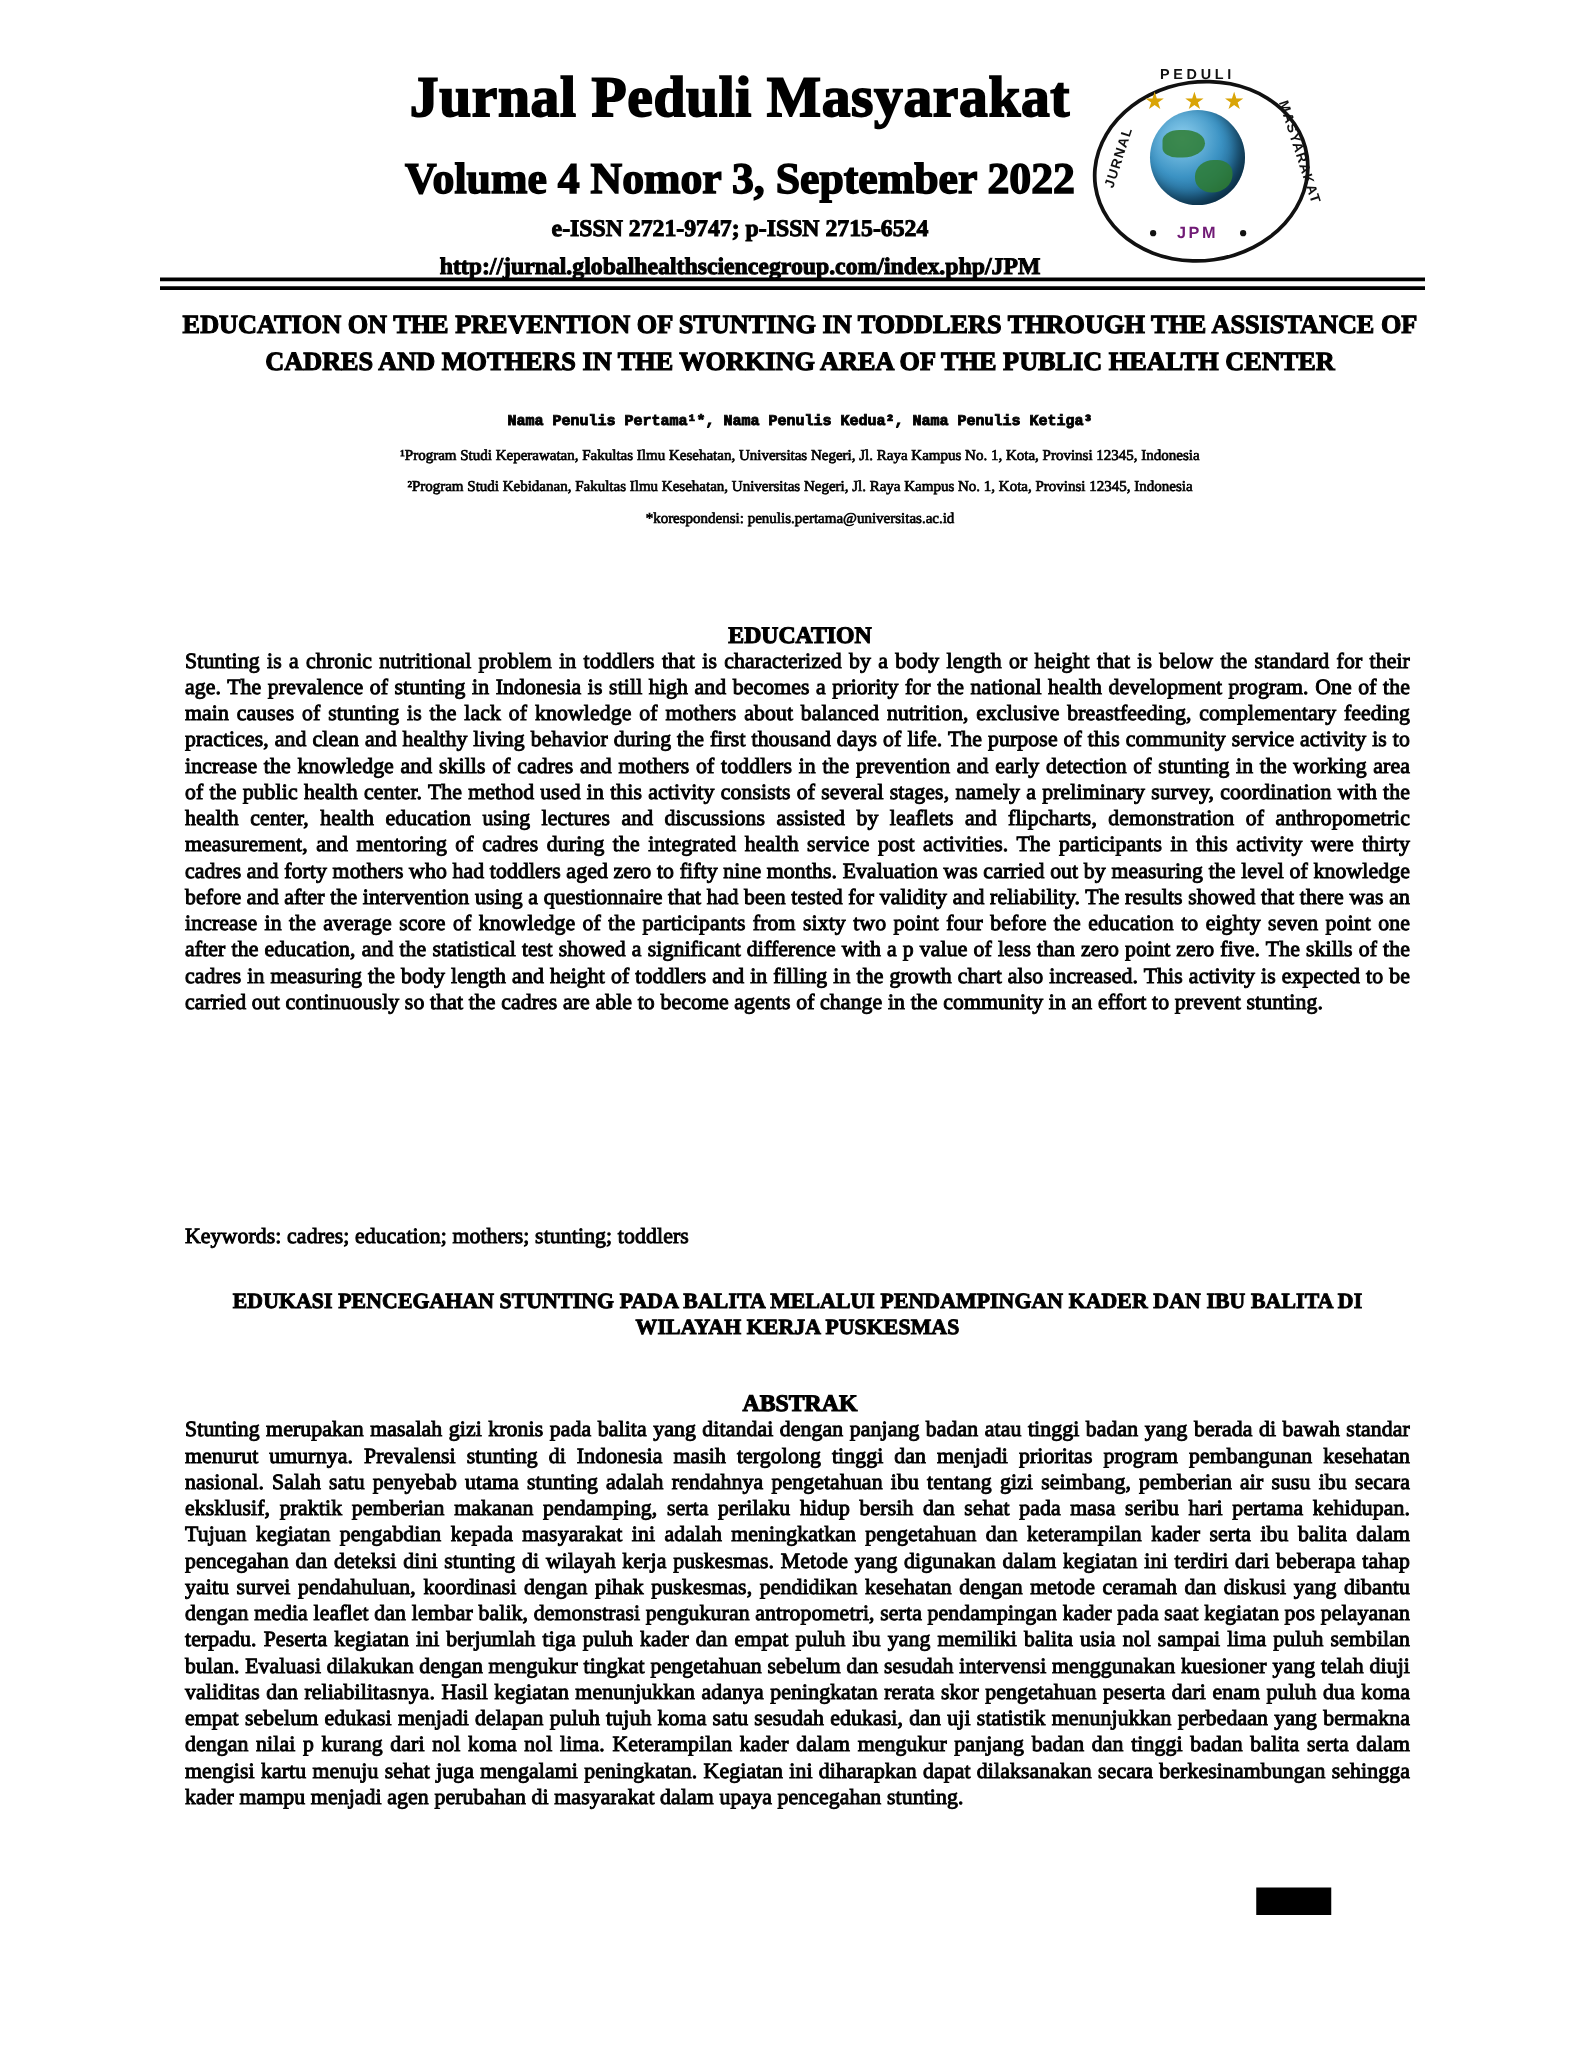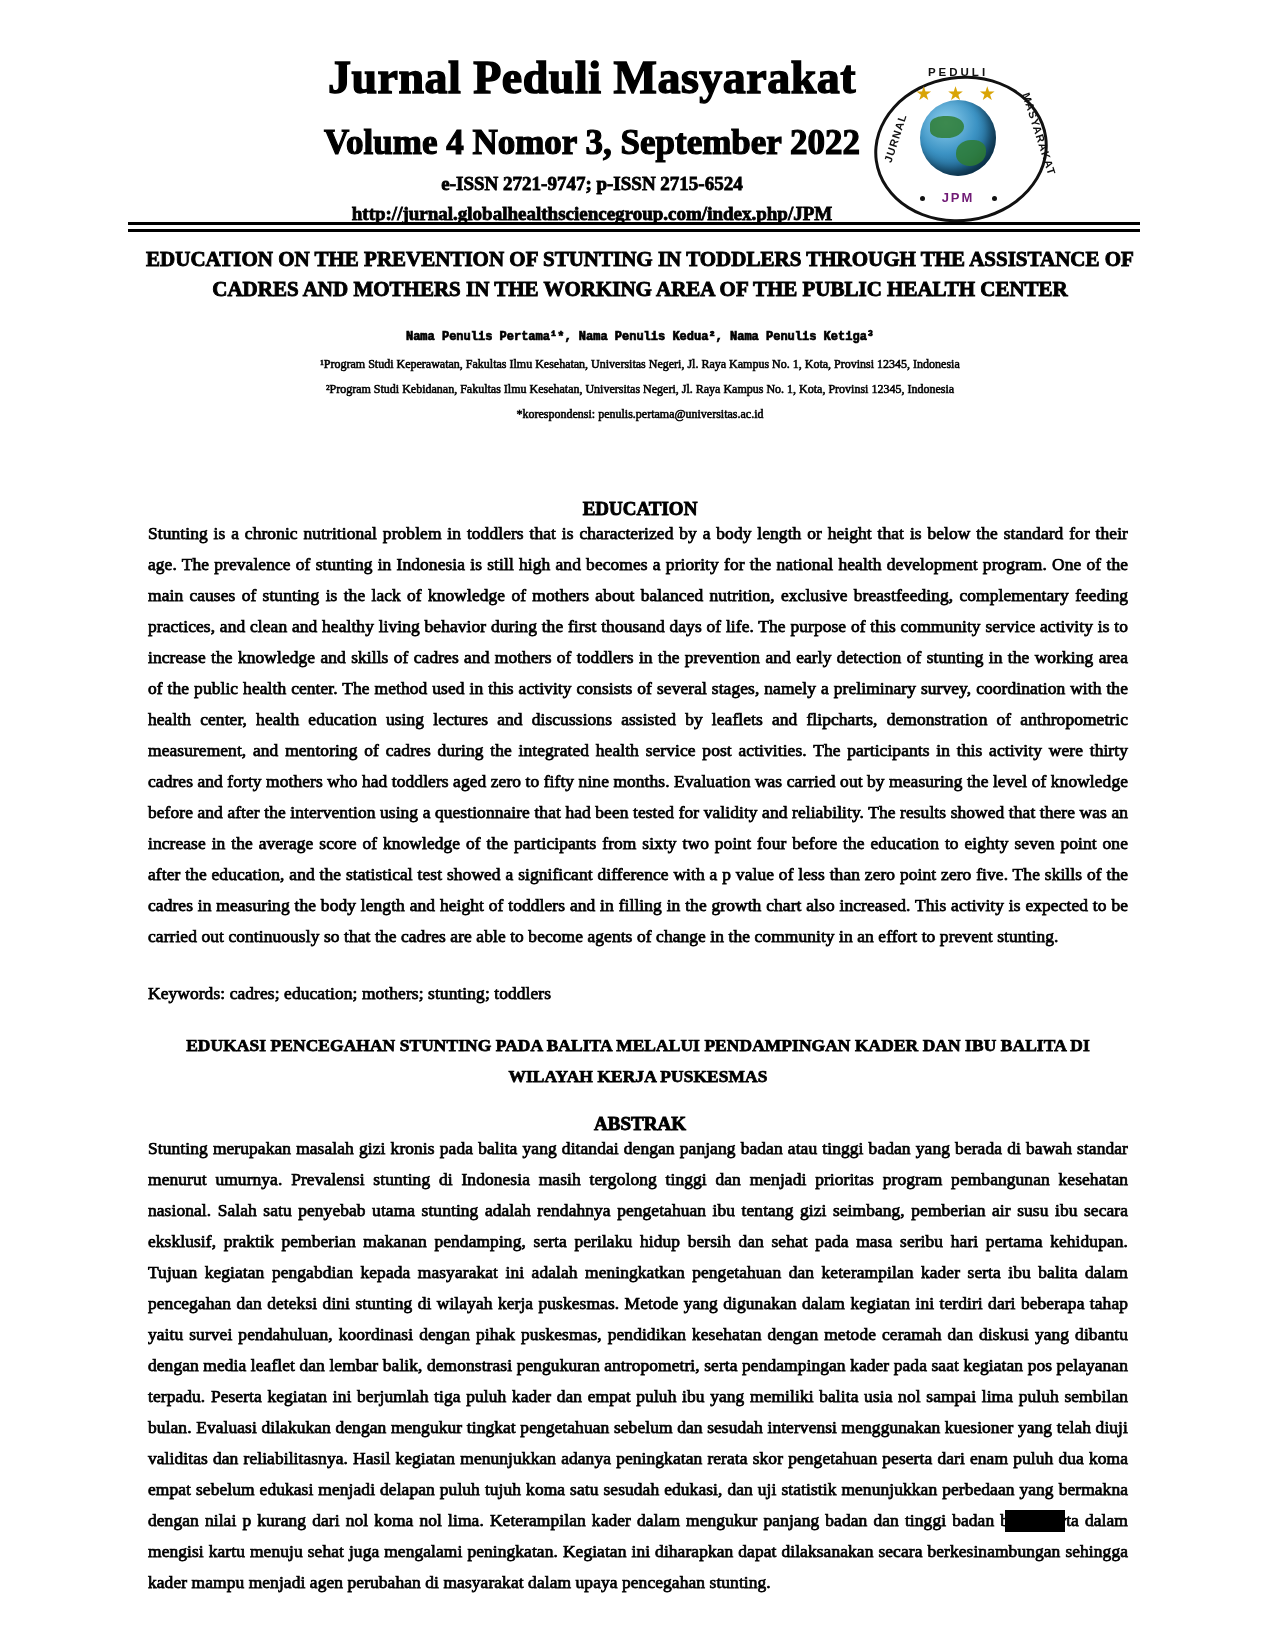--- a/index.html
+++ b/index.html
@@ -54,21 +54,21 @@
     font-weight: bold;
     font-size: 19px;
     line-height: 24px;
     margin-top: 6px;
     -webkit-text-stroke: 0.8px #000;
   }
 
   .logo {
     position: absolute;
     left: 868px;
-    top: 62px;
+    top: 50px;
     width: 180px;
     height: 168px;
   }
   .logo .ring {
     position: absolute;
     left: 6px; top: 14px;
     width: 168px; height: 140px;
     border: 3px solid #111;
     border-radius: 50%;
     transform: rotate(-8deg);
@@ -226,21 +226,21 @@
   .section-head.abstrak  { top: 1113px; }
 
   
   .body-block {
     position: absolute;
     left: 148px;
     width: 980px;
     text-align: justify;
     font-family: "Liberation Serif", serif;
     font-size: 17.4px;
-    line-height: 31px;
+    line-height: 21px;
     -webkit-text-stroke: 0.75px #000;
     letter-spacing: 0.1px;
   }
   .body-block.abstract-en { top: 518px; }
   .body-block.keywords-en { top: 978px; width: 500px; }
   .body-block.title-id    { top: 1030px; text-align: center; font-weight: bold; }
   .body-block.abstract-id { top: 1133px; }
 
   .page-number {
     position: absolute;

